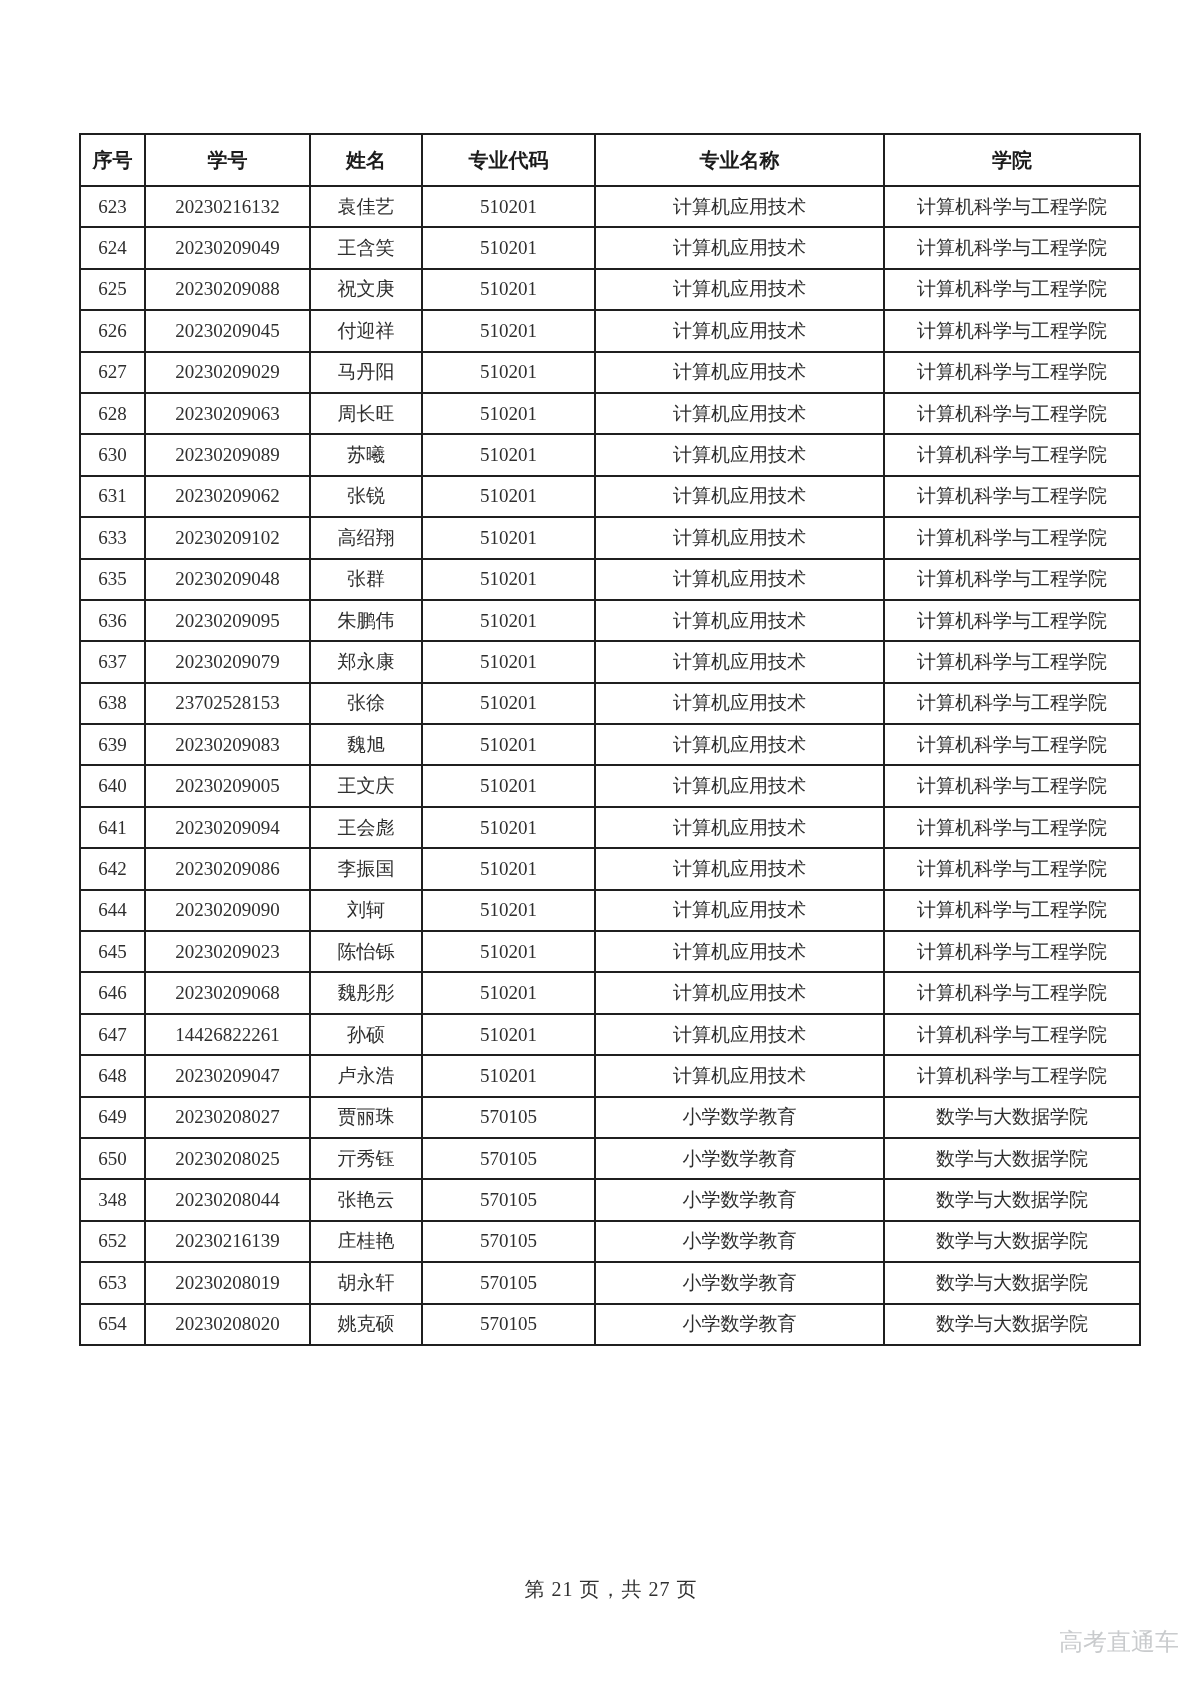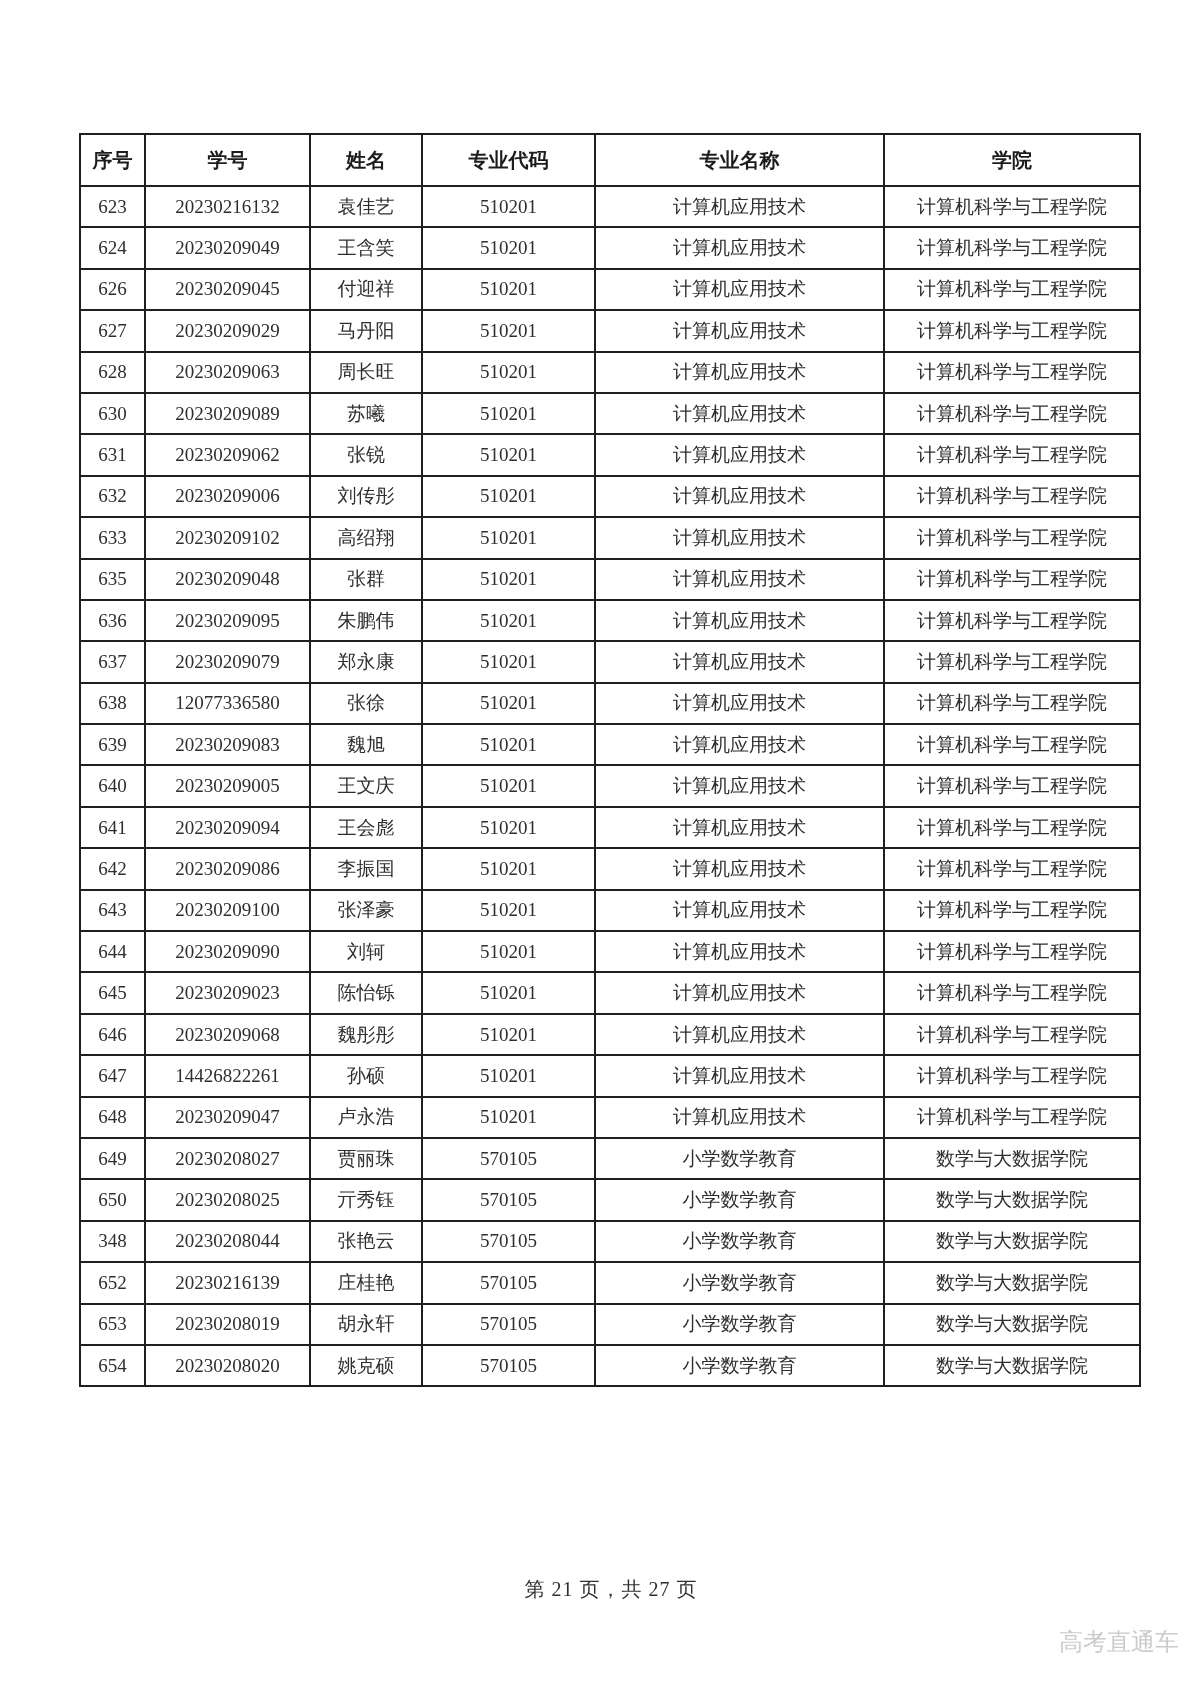--- a/index.html
+++ b/index.html
@@ -94,20 +94,28 @@
         </tr>
         <tr>
           <td>624</td>
           <td>20230209049</td>
           <td>王含笑</td>
           <td>510201</td>
           <td>计算机应用技术</td>
           <td>计算机科学与工程学院</td>
         </tr>
         <tr>
+          <td>625</td>
+          <td>20230209088</td>
+          <td>祝文庚</td>
+          <td>510201</td>
+          <td>计算机应用技术</td>
+          <td>计算机科学与工程学院</td>
+        </tr>
+        <tr>
           <td>626</td>
           <td>20230209045</td>
           <td>付迎祥</td>
           <td>510201</td>
           <td>计算机应用技术</td>
           <td>计算机科学与工程学院</td>
         </tr>
         <tr>
           <td>627</td>
           <td>20230209029</td>
@@ -134,28 +142,20 @@
         </tr>
         <tr>
           <td>631</td>
           <td>20230209062</td>
           <td>张锐</td>
           <td>510201</td>
           <td>计算机应用技术</td>
           <td>计算机科学与工程学院</td>
         </tr>
         <tr>
-          <td>632</td>
-          <td>20230209006</td>
-          <td>刘传彤</td>
-          <td>510201</td>
-          <td>计算机应用技术</td>
-          <td>计算机科学与工程学院</td>
-        </tr>
-        <tr>
           <td>633</td>
           <td>20230209102</td>
           <td>高绍翔</td>
           <td>510201</td>
           <td>计算机应用技术</td>
           <td>计算机科学与工程学院</td>
         </tr>
         <tr>
           <td>635</td>
           <td>20230209048</td>
@@ -175,21 +175,21 @@
         <tr>
           <td>637</td>
           <td>20230209079</td>
           <td>郑永康</td>
           <td>510201</td>
           <td>计算机应用技术</td>
           <td>计算机科学与工程学院</td>
         </tr>
         <tr>
           <td>638</td>
-          <td>12077336580</td>
+          <td>23702528153</td>
           <td>张徐</td>
           <td>510201</td>
           <td>计算机应用技术</td>
           <td>计算机科学与工程学院</td>
         </tr>
         <tr>
           <td>639</td>
           <td>20230209083</td>
           <td>魏旭</td>
           <td>510201</td>
@@ -214,28 +214,20 @@
         </tr>
         <tr>
           <td>642</td>
           <td>20230209086</td>
           <td>李振国</td>
           <td>510201</td>
           <td>计算机应用技术</td>
           <td>计算机科学与工程学院</td>
         </tr>
         <tr>
-          <td>643</td>
-          <td>20230209100</td>
-          <td>张泽豪</td>
-          <td>510201</td>
-          <td>计算机应用技术</td>
-          <td>计算机科学与工程学院</td>
-        </tr>
-        <tr>
           <td>644</td>
           <td>20230209090</td>
           <td>刘轲</td>
           <td>510201</td>
           <td>计算机应用技术</td>
           <td>计算机科学与工程学院</td>
         </tr>
         <tr>
           <td>645</td>
           <td>20230209023</td>

